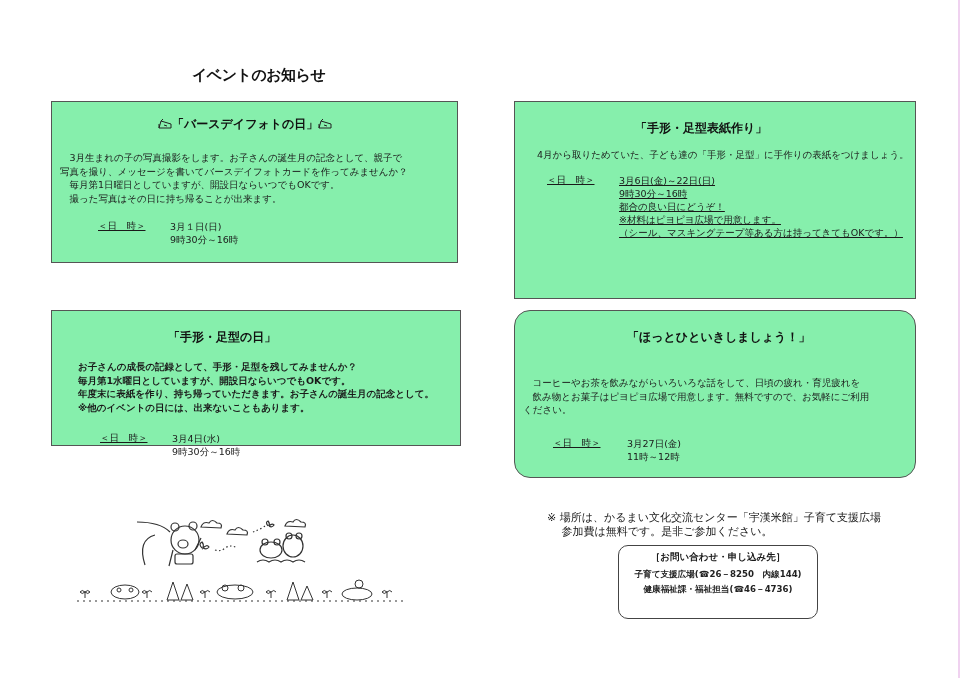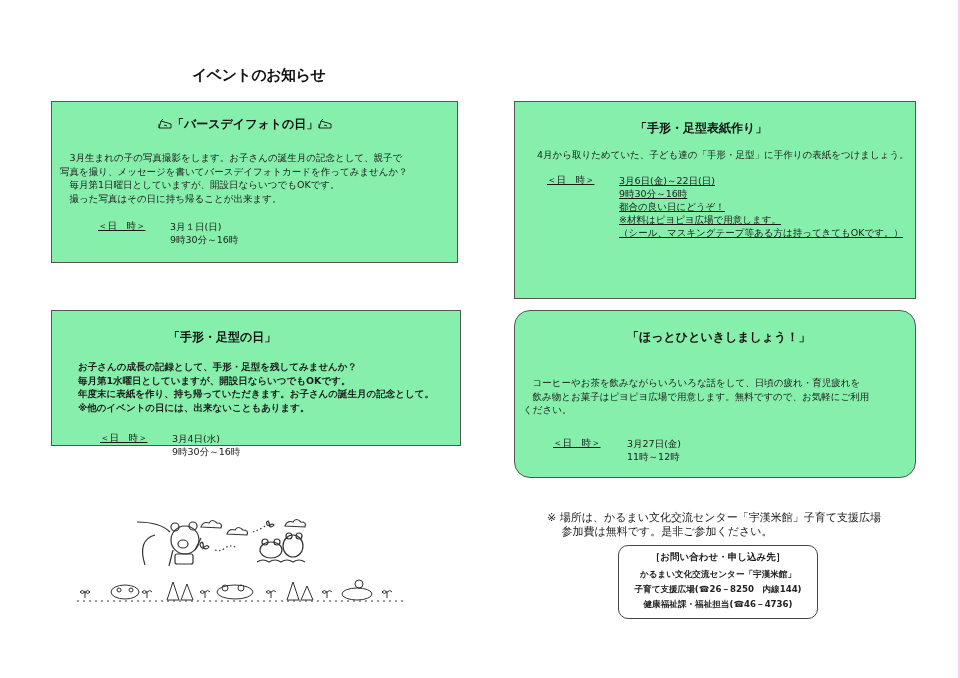--- a/index.html
+++ b/index.html
@@ -110,21 +110,20 @@
 </div>
 
 <div class="note">
   <div>※ 場所は、かるまい文化交流センター「宇漢米館」子育て支援広場</div>
   <div>　 参加費は無料です。是非ご参加ください。</div>
 </div>
 
 <div class="contact">
   <div class="ct-title">［お問い合わせ・申し込み先］</div>
   <div class="ct-lines">
-    <div>かるまい文化交流センター「宇漢米館」</div>
     <div>子育て支援広場(☎26－8250　内線144)</div>
     <div>健康福祉課・福祉担当(☎46－4736)</div>
   </div>
 </div>
 
 <div class="illus">
   <svg width="330" height="100" viewBox="0 0 330 100" fill="none" stroke="#333" stroke-width="1.2">
 
     <path d="M62 12 Q85 12 95 22 M70 55 Q62 30 80 25"></path>
 

